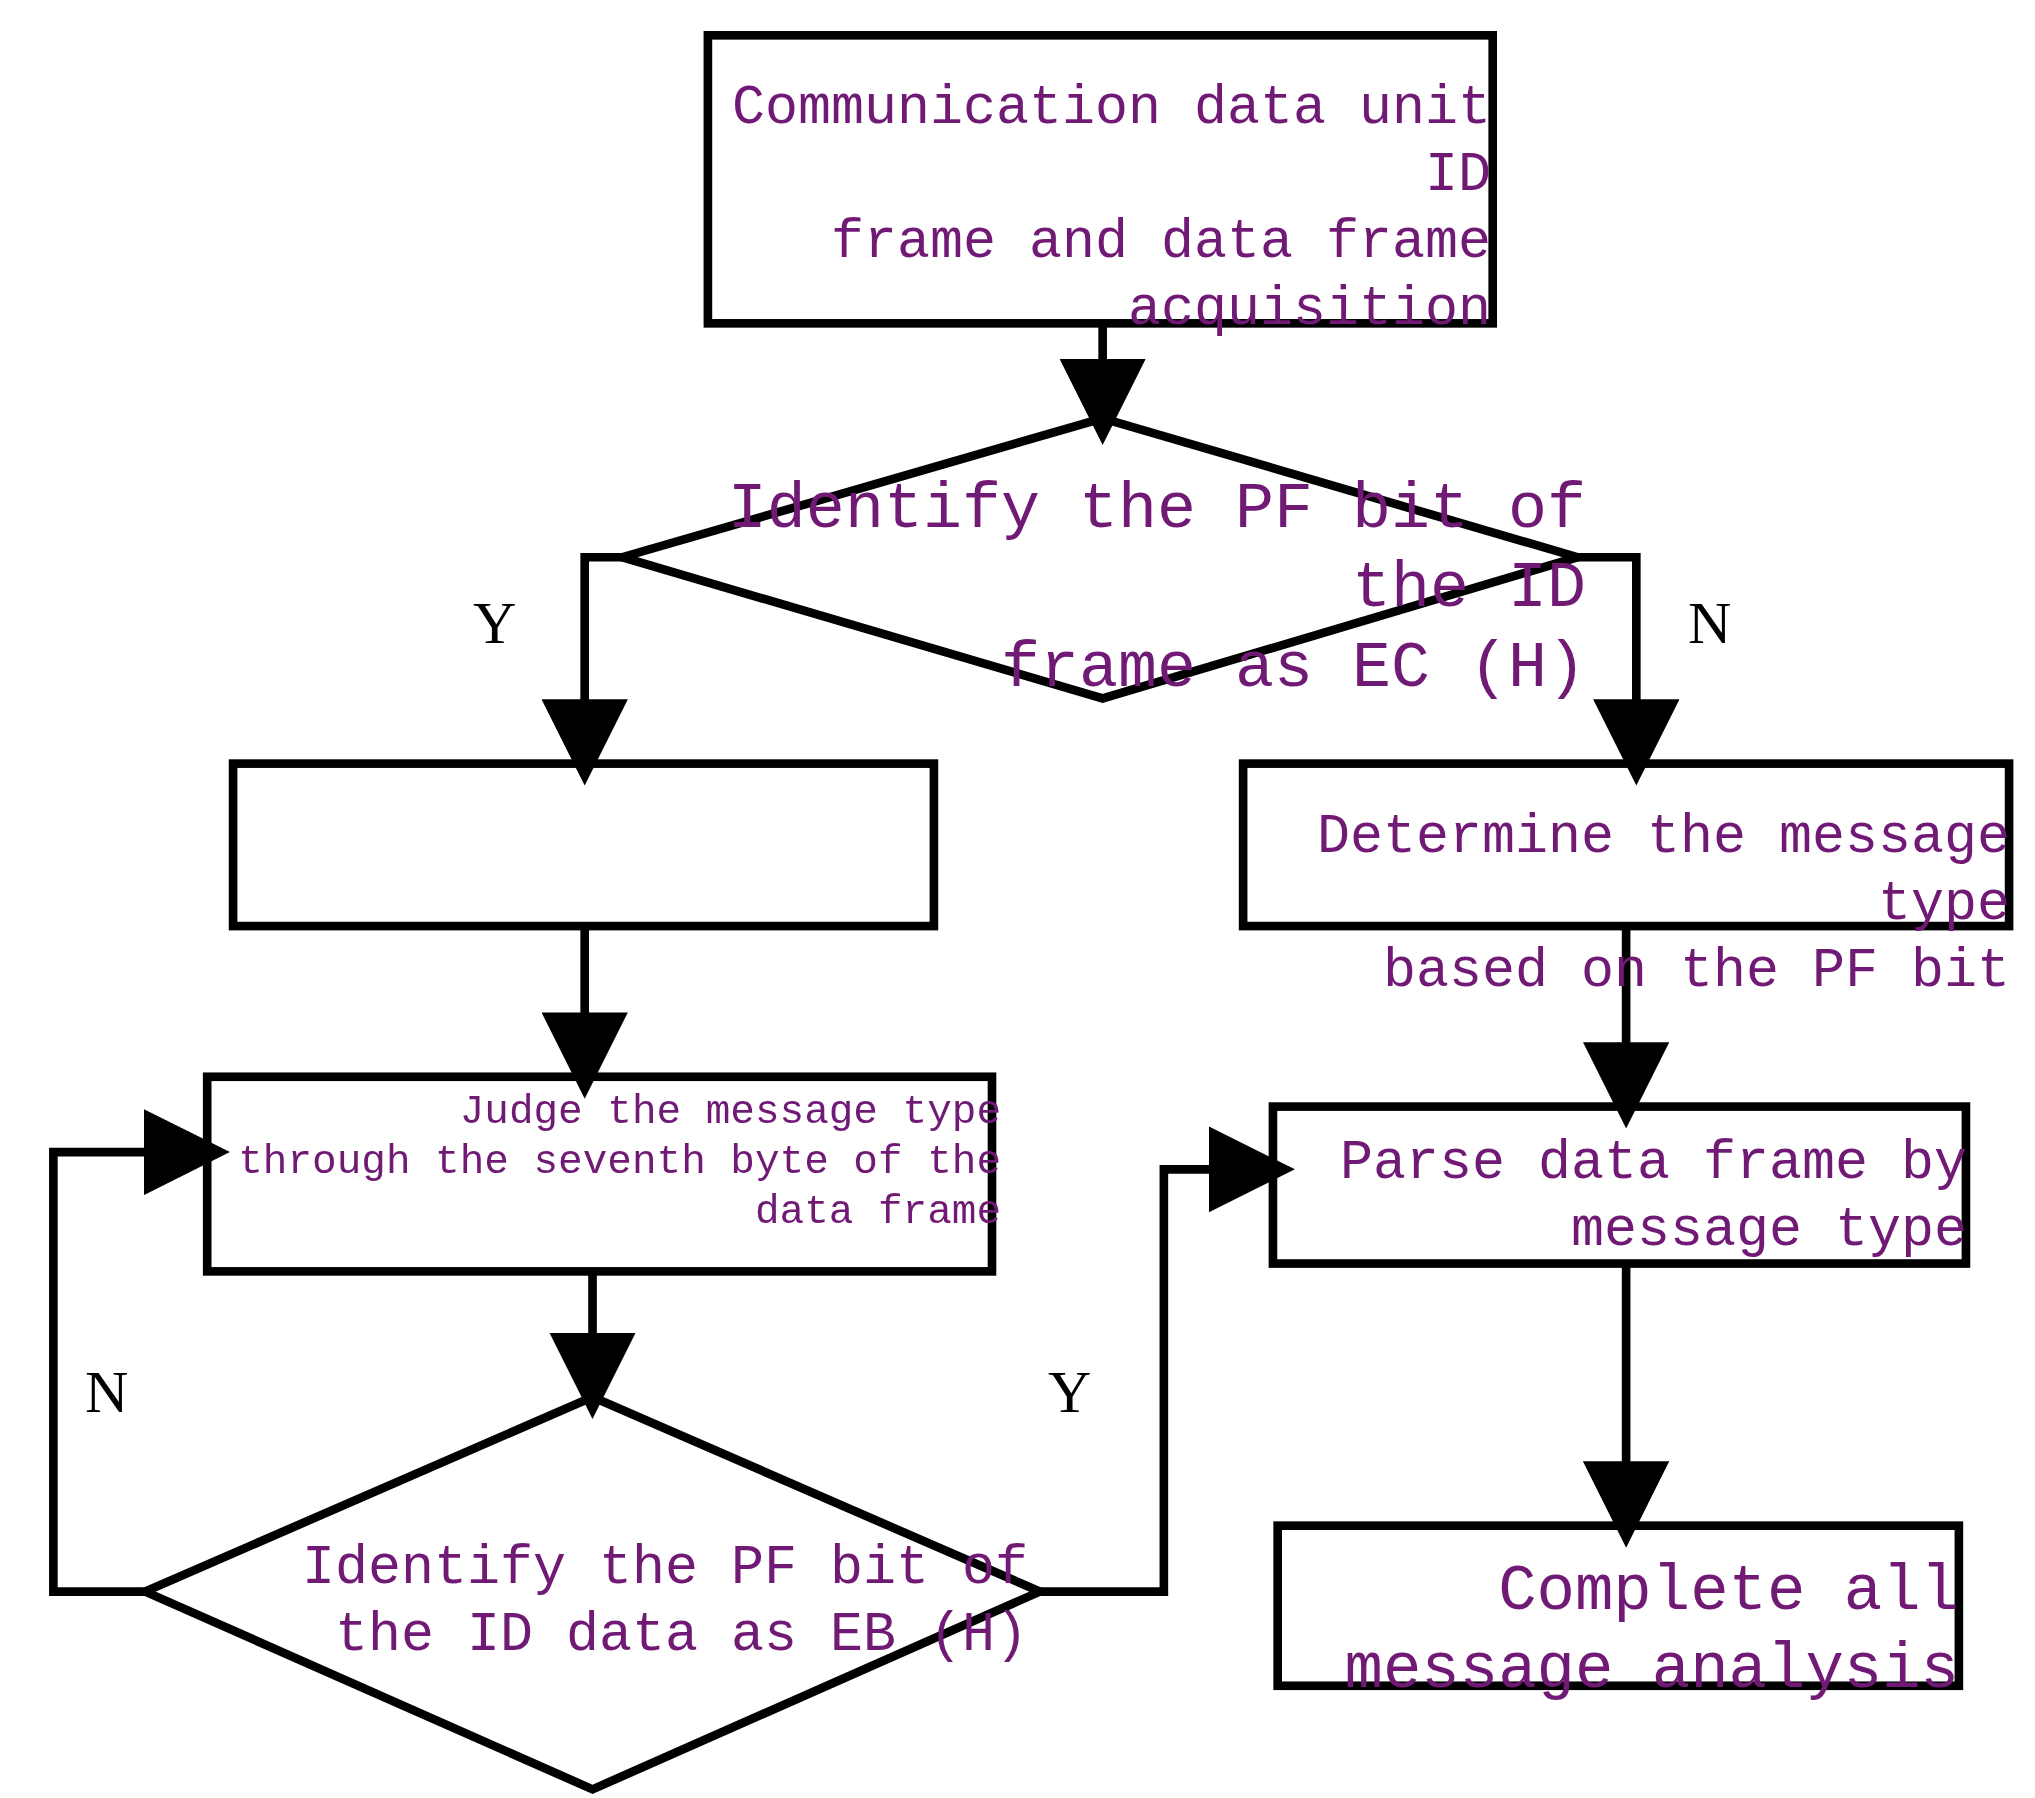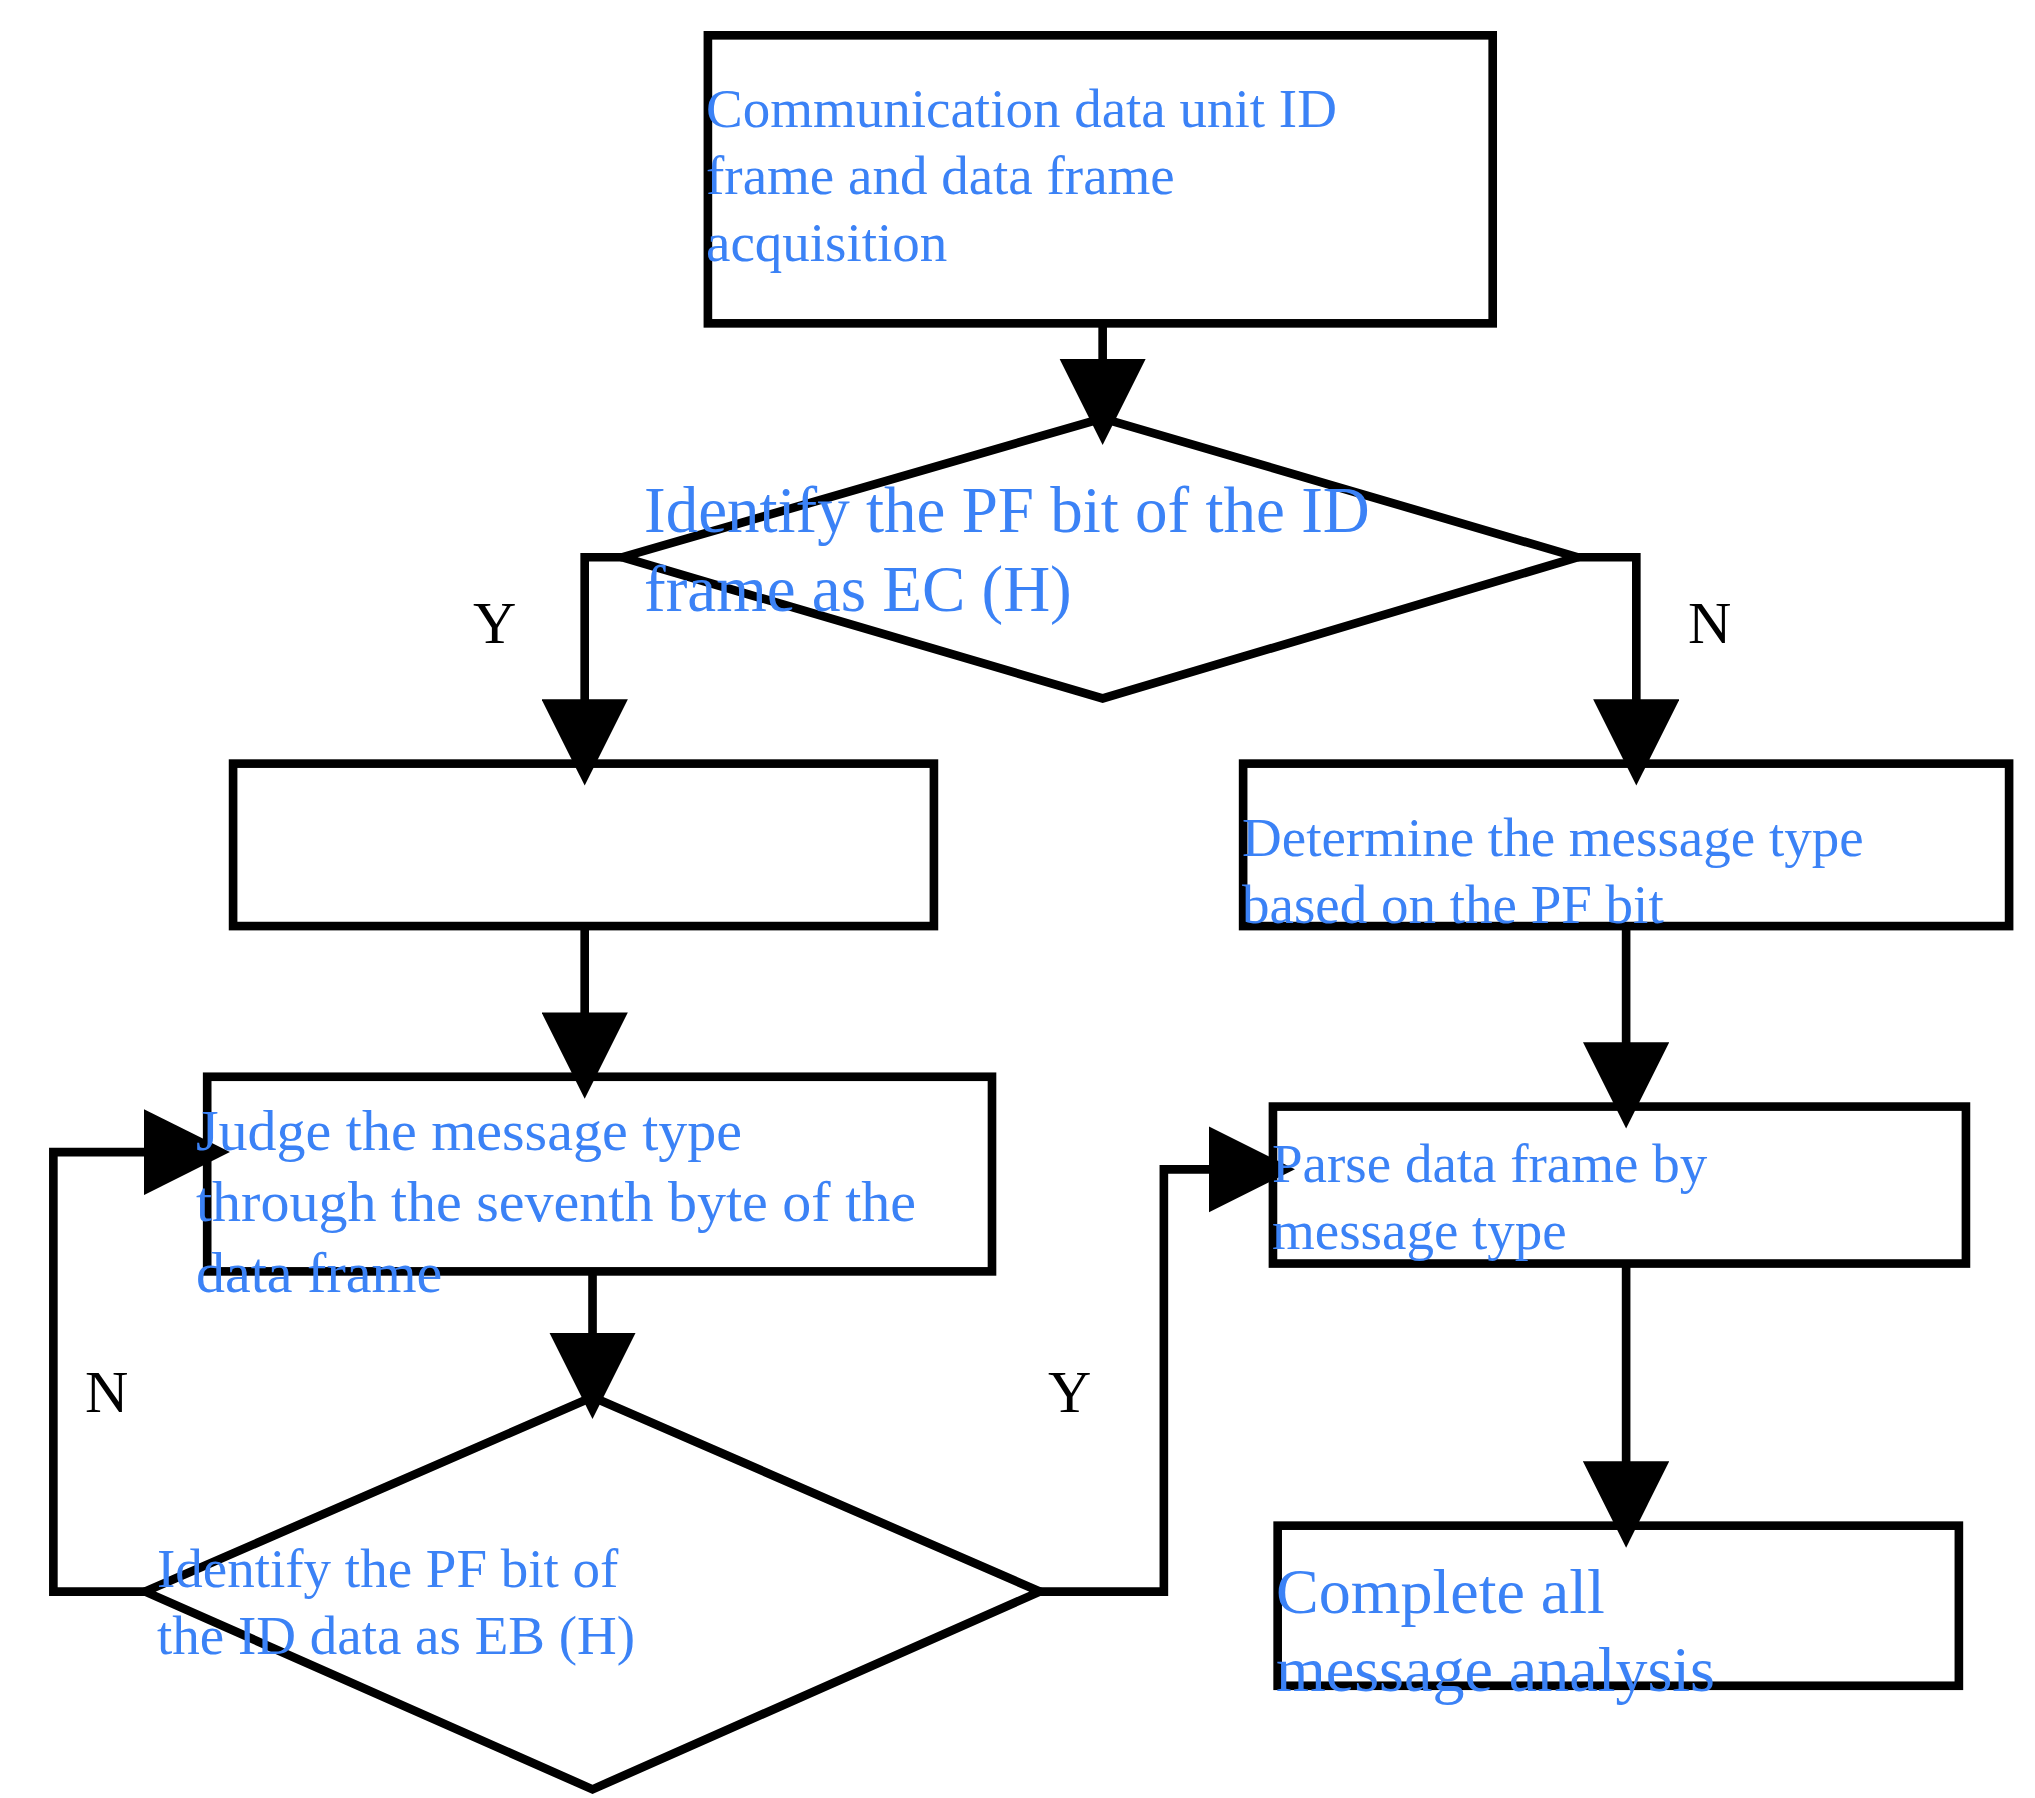--- a/index.html
+++ b/index.html
@@ -17,40 +17,40 @@
   }
   svg.flow {
     position: absolute;
     left: 0;
     top: 0;
     width: 2035px;
     height: 1798px;
   }
   .node-text {
     position: absolute;
-    text-align: left;
-    color: #3b82f6;
-    font-family: Liberation Serif, serif;
+    text-align: right;
+    color: #701a75;
+    font-family: Liberation Mono, monospace;
     line-height: 1.22;
     white-space: pre-line;
     pointer-events: none;
   }
   .branch-label {
     position: absolute;
     color: #000000;
     font-family: "Liberation Serif", "DejaVu Serif", serif;
     font-size: 60px;
     line-height: 1;
   }
   
   #t-start   { left: 706px;  top: 75px;   width: 785px; font-size: 55px; }
   #t-dec1    { left: 644px;  top: 471px;  width: 942px; font-size: 65px; }
   #t-read    { left: 232px;  top: 793px; width: 703px;  font-size: 55px; }
   #t-determ  { left: 1242px; top: 804px; width: 768px;  font-size: 55px; }
-  #t-judge   { left: 196px;  top: 1087px; width: 805px; font-size: 58px; margin-top: 9px; }
+  #t-judge   { left: 196px;  top: 1087px; width: 805px; font-size: 41px; }
   #t-parse   { left: 1272px; top: 1130px; width: 695px;  font-size: 55px; }
   #t-dec2    { left: 157px;  top: 1535px; width: 871px; font-size: 55px; }
   #t-complete{ left: 1276px; top: 1553px; width: 683px;  font-size: 64px; }
 
   #lbl-y1 { left: 473px;  top: 593px; }
   #lbl-n1 { left: 1688px; top: 593px; }
   #lbl-n2 { left: 85px;  top: 1362px; }
   #lbl-y2 { left: 1048px; top: 1362px; }
 </style>
 </head>

